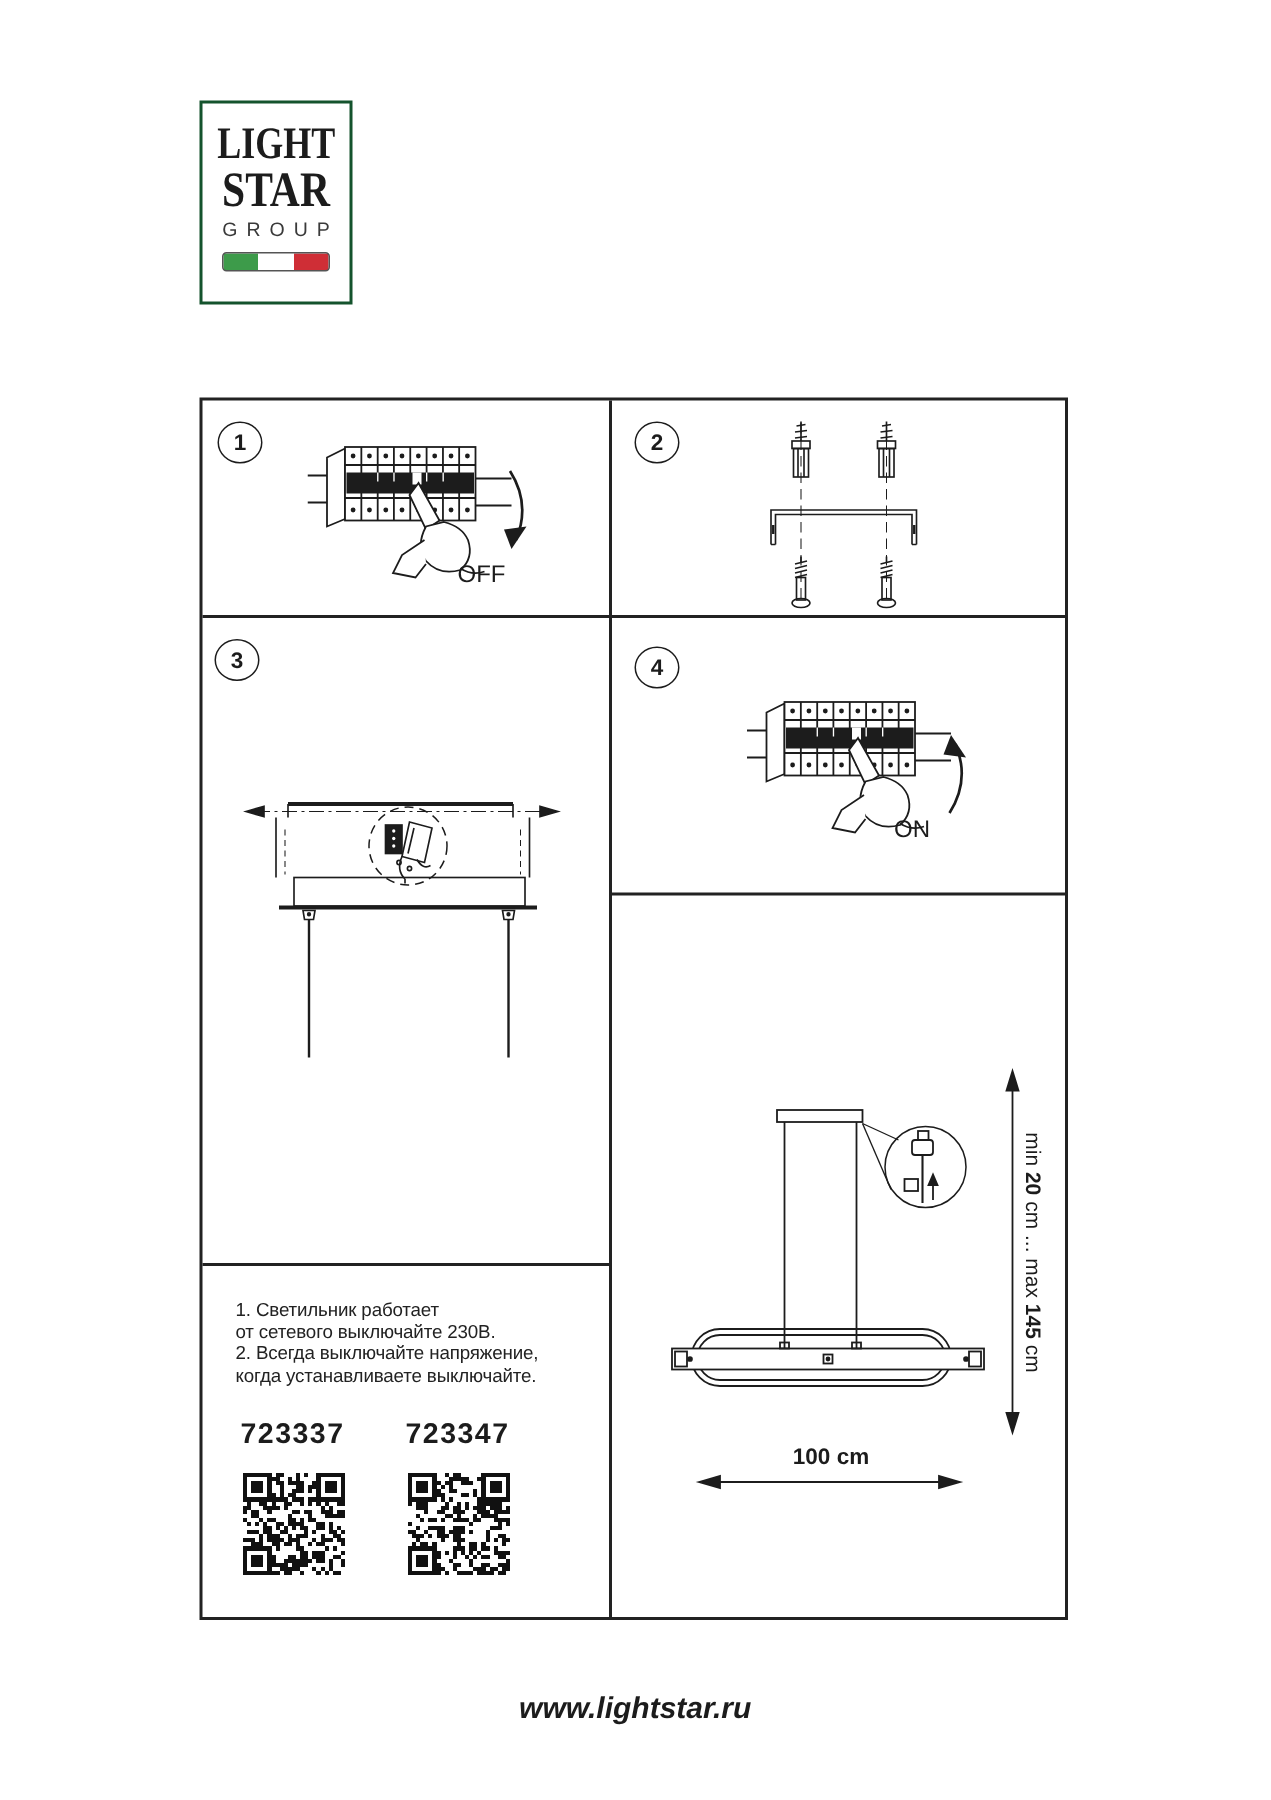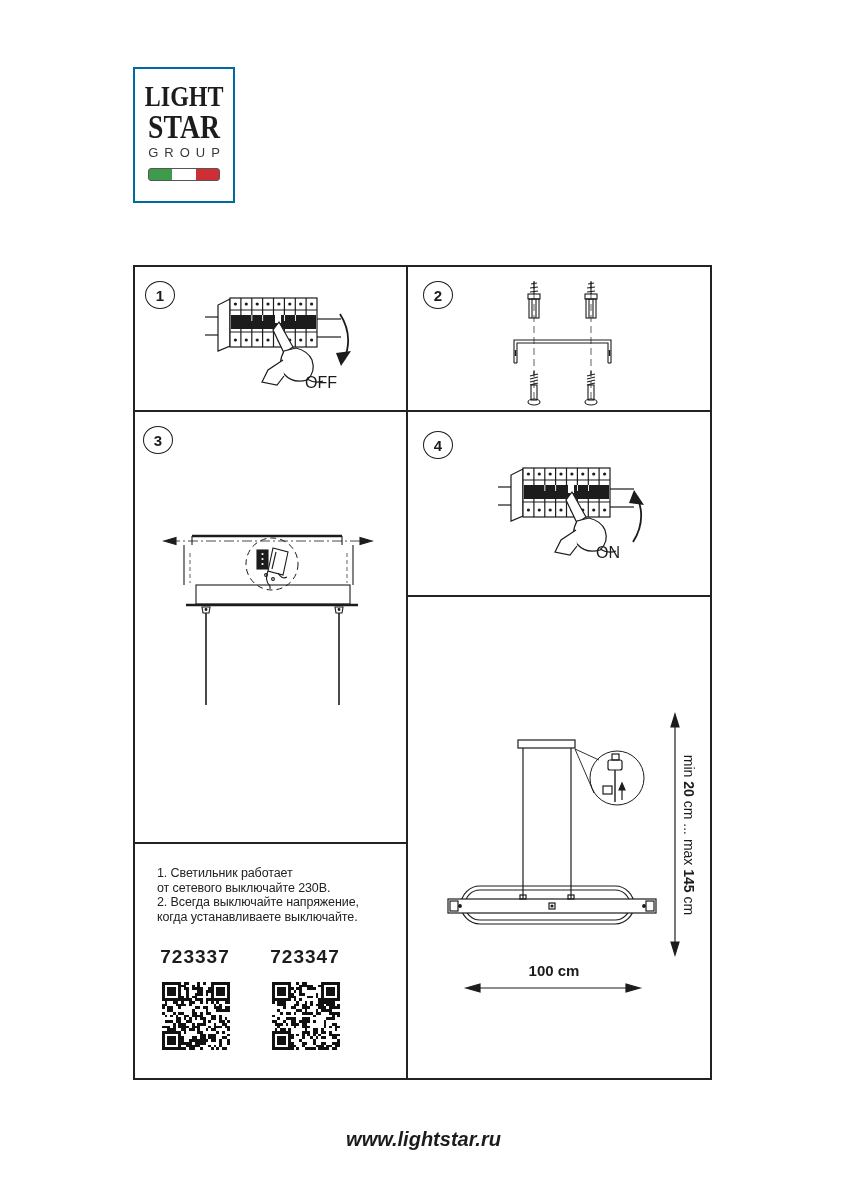--- a/index.html
+++ b/index.html
@@ -1,21 +1,21 @@
 <!DOCTYPE html>
 <html><head>
 <meta charset="utf-8">
 <style>
   html,body{margin:0;padding:0;background:#fff;}
   #page{position:relative;width:847px;height:1200px;background:#ffffff;overflow:hidden;
         font-family:"Liberation Sans",sans-serif;color:#1c1c1c;}
 
   
   .logo-box{position:absolute;left:133px;top:67px;width:102px;height:136px;
-            border:2px solid #0369a1;box-sizing:border-box;text-align:center;background:#fff;}
+            border:2px solid #14532d;box-sizing:border-box;text-align:center;background:#fff;}
   .logo-light{margin-top:12px;font-family:"Liberation Serif",serif;font-weight:bold;
               font-size:30px;line-height:30px;transform:scaleX(0.8);letter-spacing:0;}
   .logo-star{font-family:"Liberation Serif",serif;font-weight:bold;font-size:33px;
              line-height:32px;transform:scaleX(0.84);}
   .logo-group{margin-top:3px;font-size:13px;line-height:14px;color:#3a3a3a;
               letter-spacing:6px;margin-right:-6px;font-weight:400;}
   .logo-flag{margin:8px auto 0;width:70px;height:11px;border:1px solid #555;border-radius:3px;
              background:linear-gradient(to right,#3d9b4a 0 33%,#ffffff 33% 67%,#cf2e36 67% 100%);}
 
   

